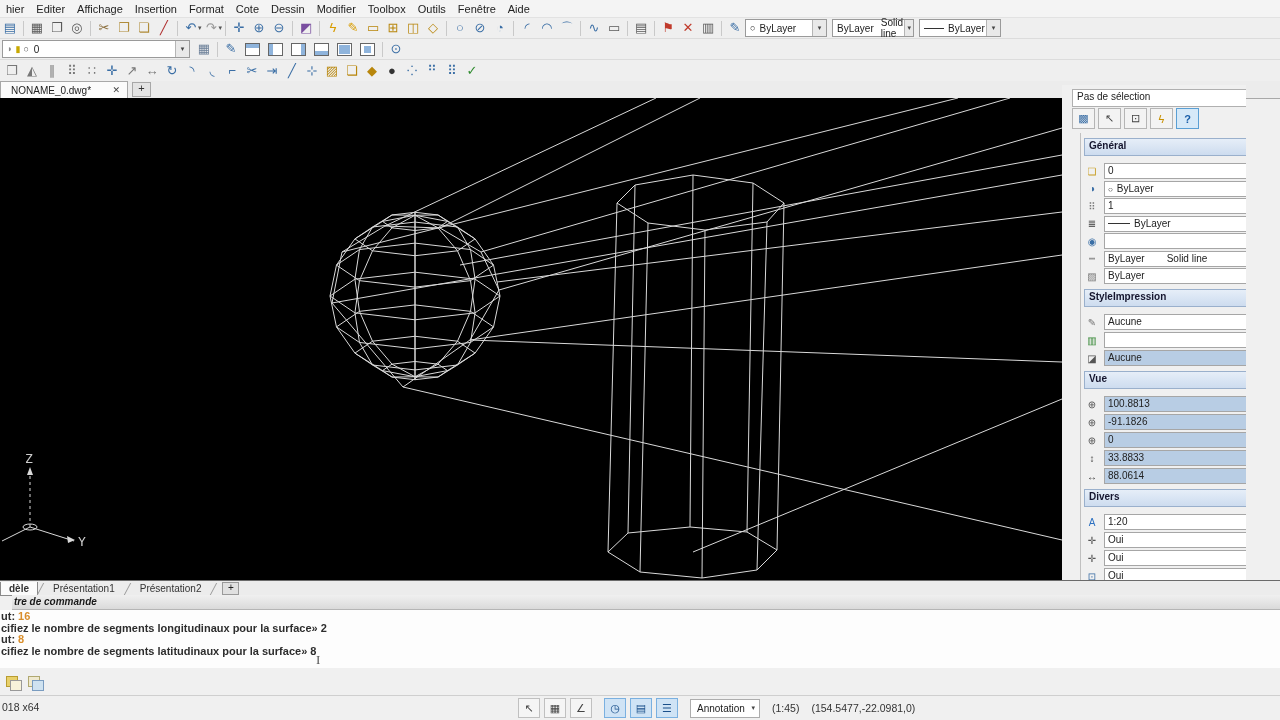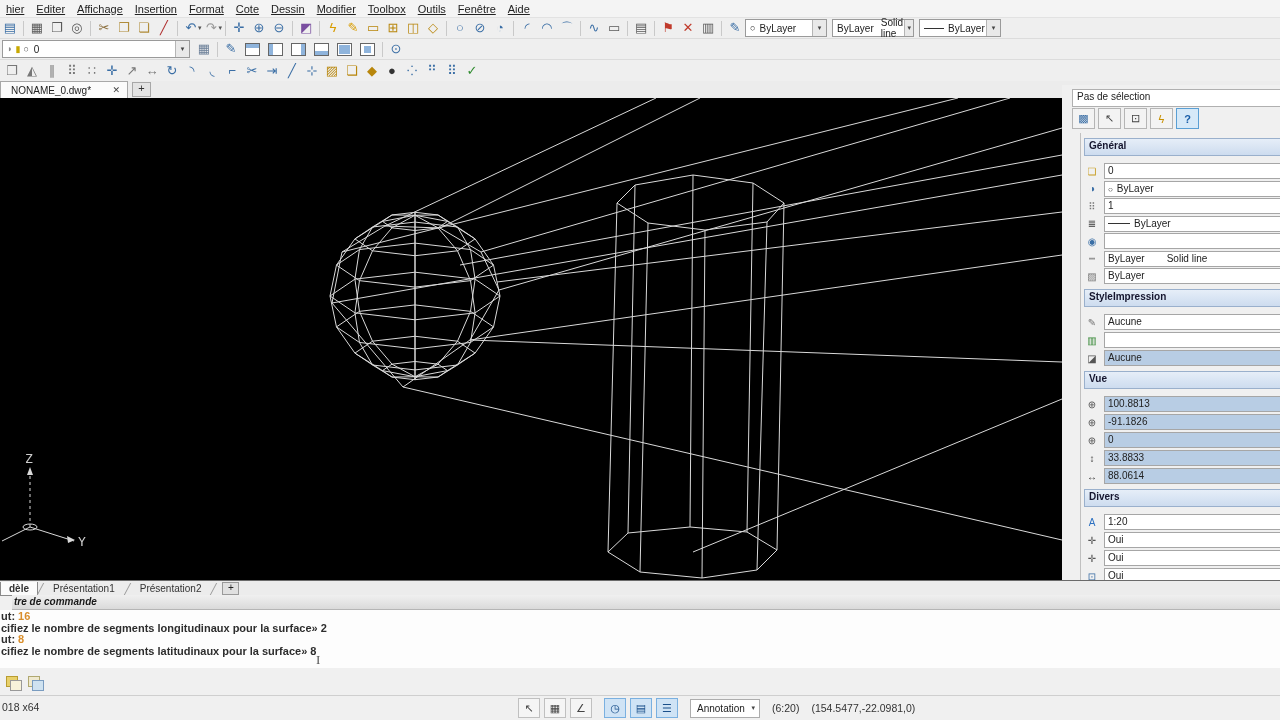--- a/index.html
+++ b/index.html
@@ -1,21 +1,21 @@
 <!DOCTYPE html>
 <html><head>
 <meta charset="utf-8">
 <style>
   html,body{margin:0;padding:0;background:#777;}
   #app{position:relative;width:1280px;height:720px;background:#f0f0f0;
        font-family:"Liberation Sans",sans-serif;overflow:hidden;color:#222;}
   
   .menubar{position:absolute;left:0;top:0;width:1280px;height:17px;background:#f4f4f4;
            border-bottom:1px solid #e2e2e2;display:flex;align-items:center;font-size:11px;}
-  .menubar span{padding:1px 6px;cursor:default;text-decoration:underline;}
+  .menubar span{padding:1px 6px;cursor:default;}
   .tbrow{position:absolute;left:0;width:1280px;background:#efefef;display:flex;align-items:center;
          border-bottom:1px solid #dcdcdc;}
   #tb1{top:18px;height:20px;}
   #tb2{top:39px;height:20px;}
   #tb3{top:60px;height:21px;}
   .ticon{width:20px;text-align:center;font-size:13px;line-height:18px;cursor:default;}
   .tsep{width:1px;height:15px;background:#c9c9c9;margin:0 3px;}
   .caret{font-size:7px;color:#555;margin-left:-3px;}
   .combo{display:flex;align-items:center;background:#fff;border:1px solid #9a9a9a;height:16px;
          font-size:10px;padding-left:4px;}
@@ -35,21 +35,21 @@
           border-bottom:1px solid #a8a8a8;display:flex;align-items:flex-end;}
   .doctab{width:118px;height:16px;background:#fbfbfb;border:1px solid #a8a8a8;border-bottom:none;
           display:flex;align-items:center;font-size:10px;padding:0 4px;}
   .doctab .ttl{flex:1;padding-left:6px;}
   .doctab .cls{font-size:9px;color:#444;padding:0 3px;cursor:pointer;}
   .addtab{width:17px;height:13px;margin-left:4px;margin-bottom:1px;background:#e3e3e3;border:1px solid #a8a8a8;
           font-size:11px;line-height:11px;text-align:center;color:#333;cursor:pointer;}
   
   #canvas{position:absolute;left:0;top:98px;width:1062px;height:482px;background:#000;}
   
-  #panel{position:absolute;left:1062px;top:85px;width:218px;height:510px;background:#f0f0f0;overflow:hidden;}
+  #panel{position:absolute;left:1062px;top:85px;width:184px;height:510px;background:#f0f0f0;overflow:hidden;}
   .selcombo{position:absolute;left:10px;top:4px;width:210px;height:15px;background:#fff;
             border:1px solid #b0b0b0;font-size:10px;padding:1px 0 0 4px;}
   .pbtns{position:absolute;left:10px;top:23px;display:flex;gap:3px;}
   .pbtn{width:21px;height:19px;background:#f3f3f3;border:1px solid #b5b5b5;display:flex;
         align-items:center;justify-content:center;font-size:11px;cursor:pointer;}
   .pbtn.active{background:#d6e9f8;border-color:#5a9fd4;font-weight:bold;}
   #pcontent{position:absolute;left:18px;top:48px;width:200px;border-left:1px solid #c0c0c0;padding-left:3px;}
   .sechdr{height:15px;background:linear-gradient(#e6eef8,#cddcef);border:1px solid #9ab0cc;
           font-size:10px;font-weight:bold;color:#15152e;padding:1px 0 0 4px;margin-top:5px;margin-bottom:7px;}
   .prow{display:flex;align-items:center;margin-bottom:2px;}
@@ -451,18 +451,18 @@
       <span class="sgap"></span>
       <span id="sb-blue" style="display: flex; gap: 4px;">
           <div class="sbtn blue">◷</div>
           <div class="sbtn blue">▤</div>
           <div class="sbtn blue">☰</div>
         </span>
       <div class="anncombo">
         <span>Annotation</span>
         <span class="ar">▾</span>
       </div>
-      <span class="stxt">(6:20)</span>
+      <span class="stxt">(1:45)</span>
       <span class="stxt">(154.5477,-22.0981,0)</span>
     </div>
   </div>
 
 </div>
 
 </body></html>

